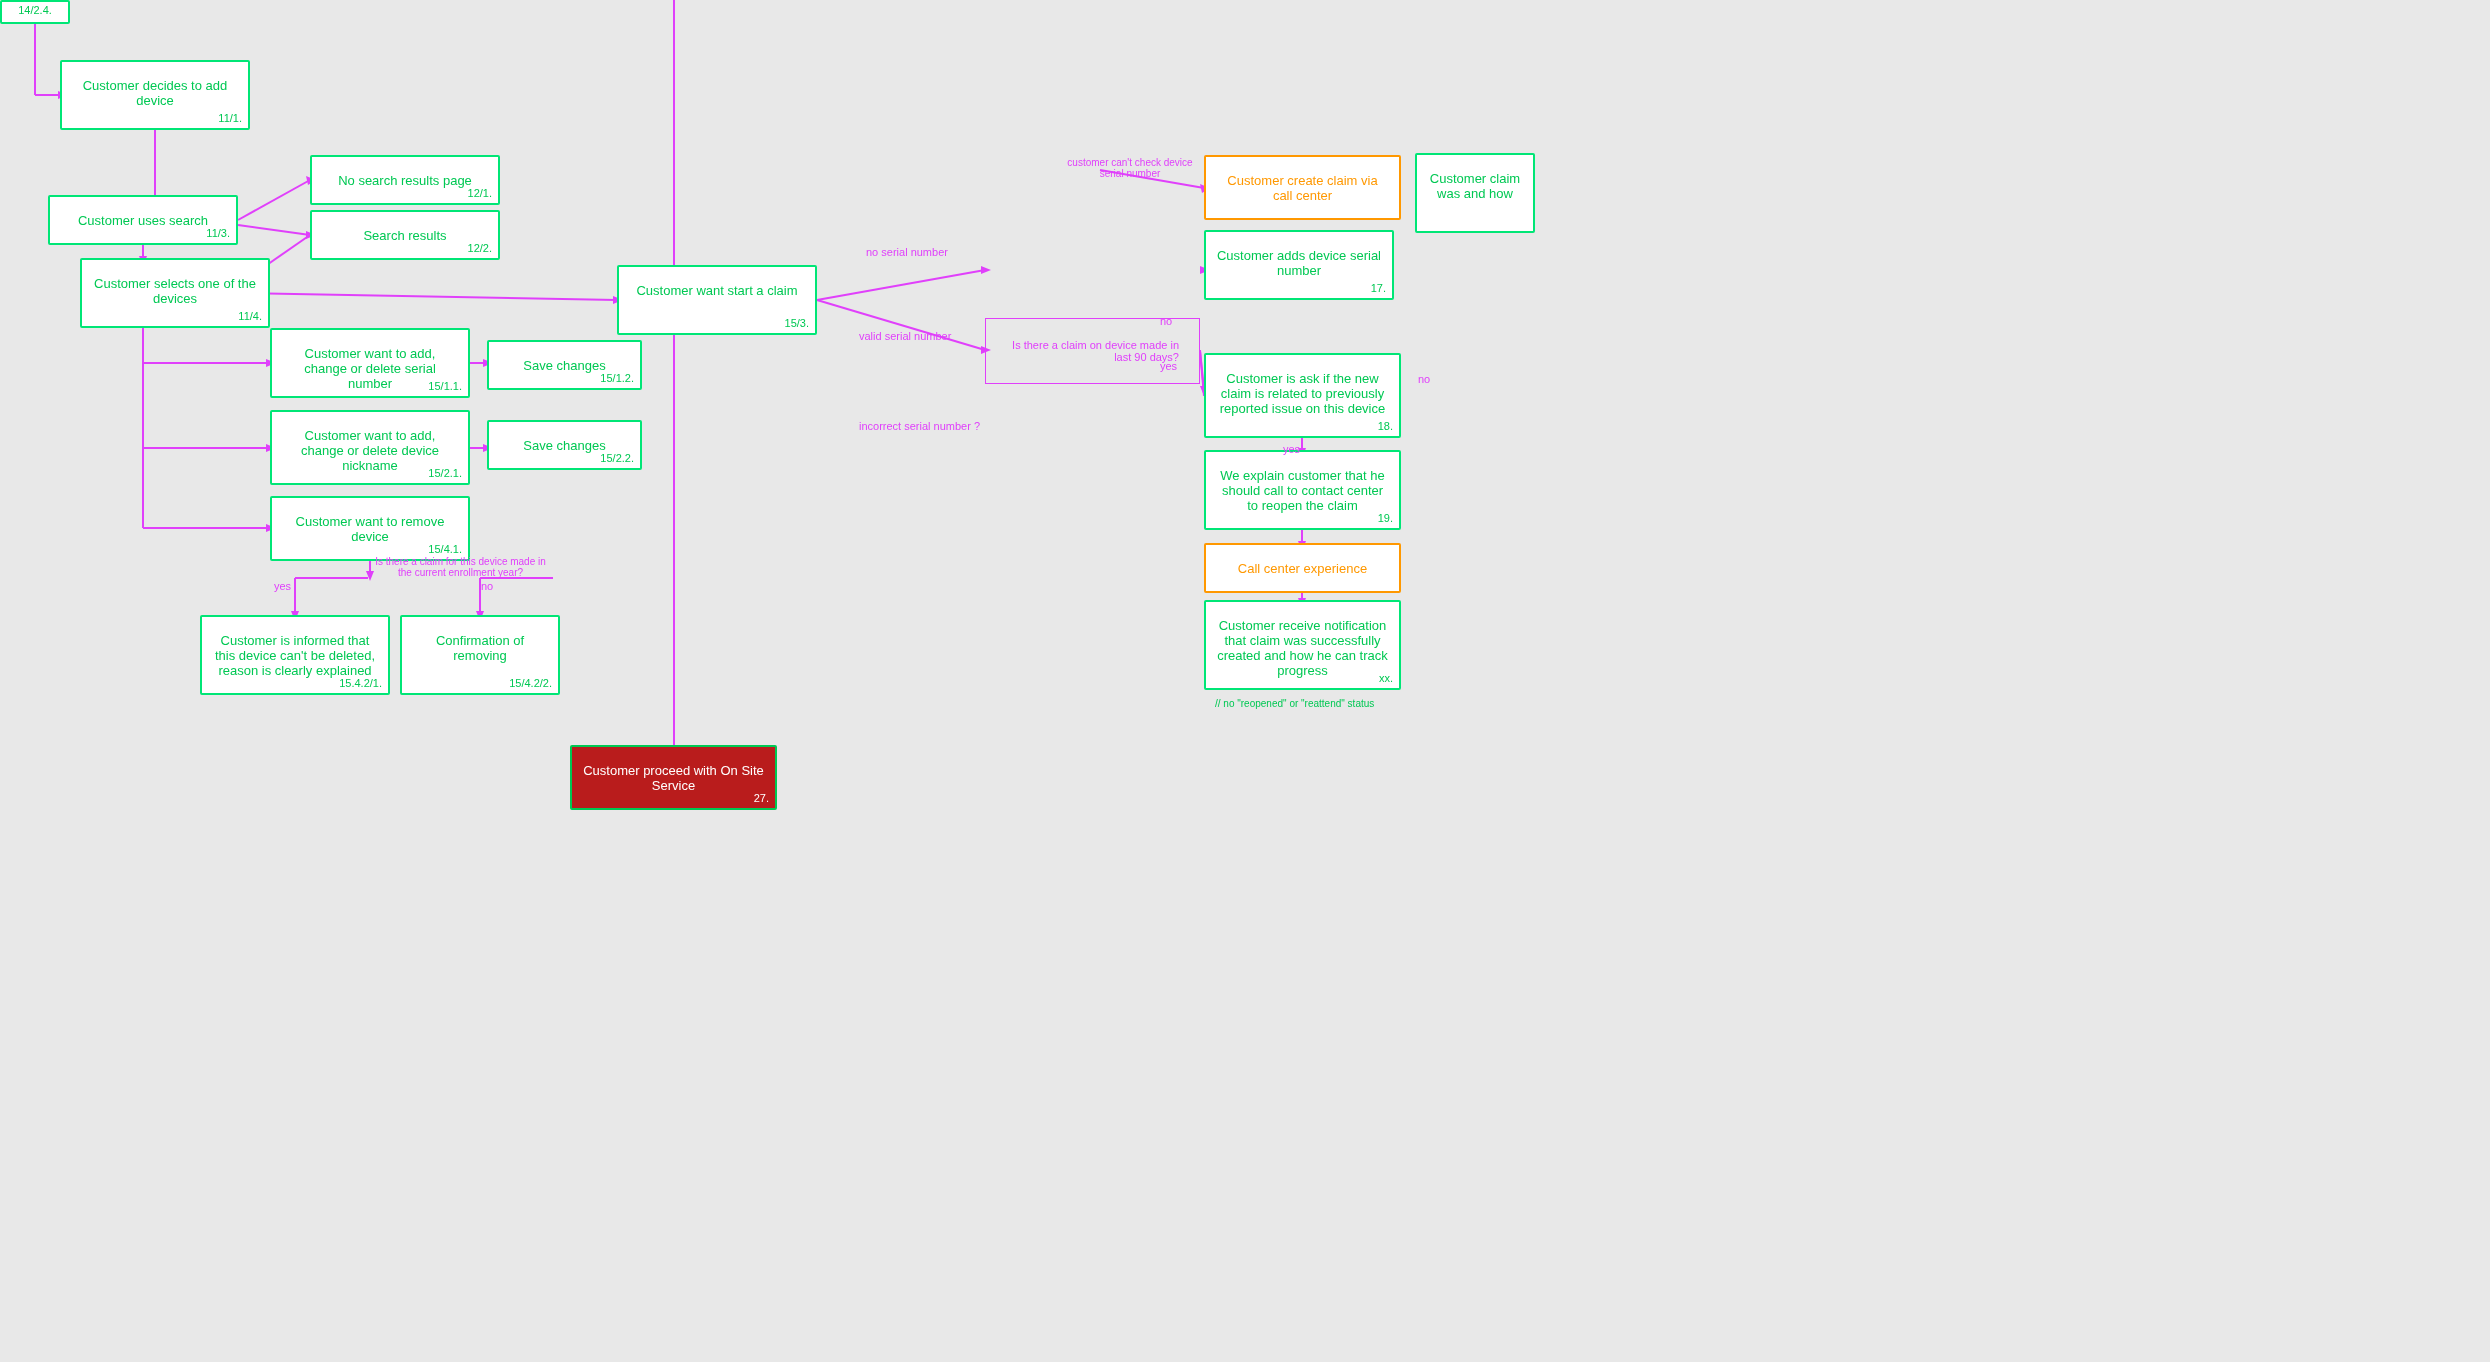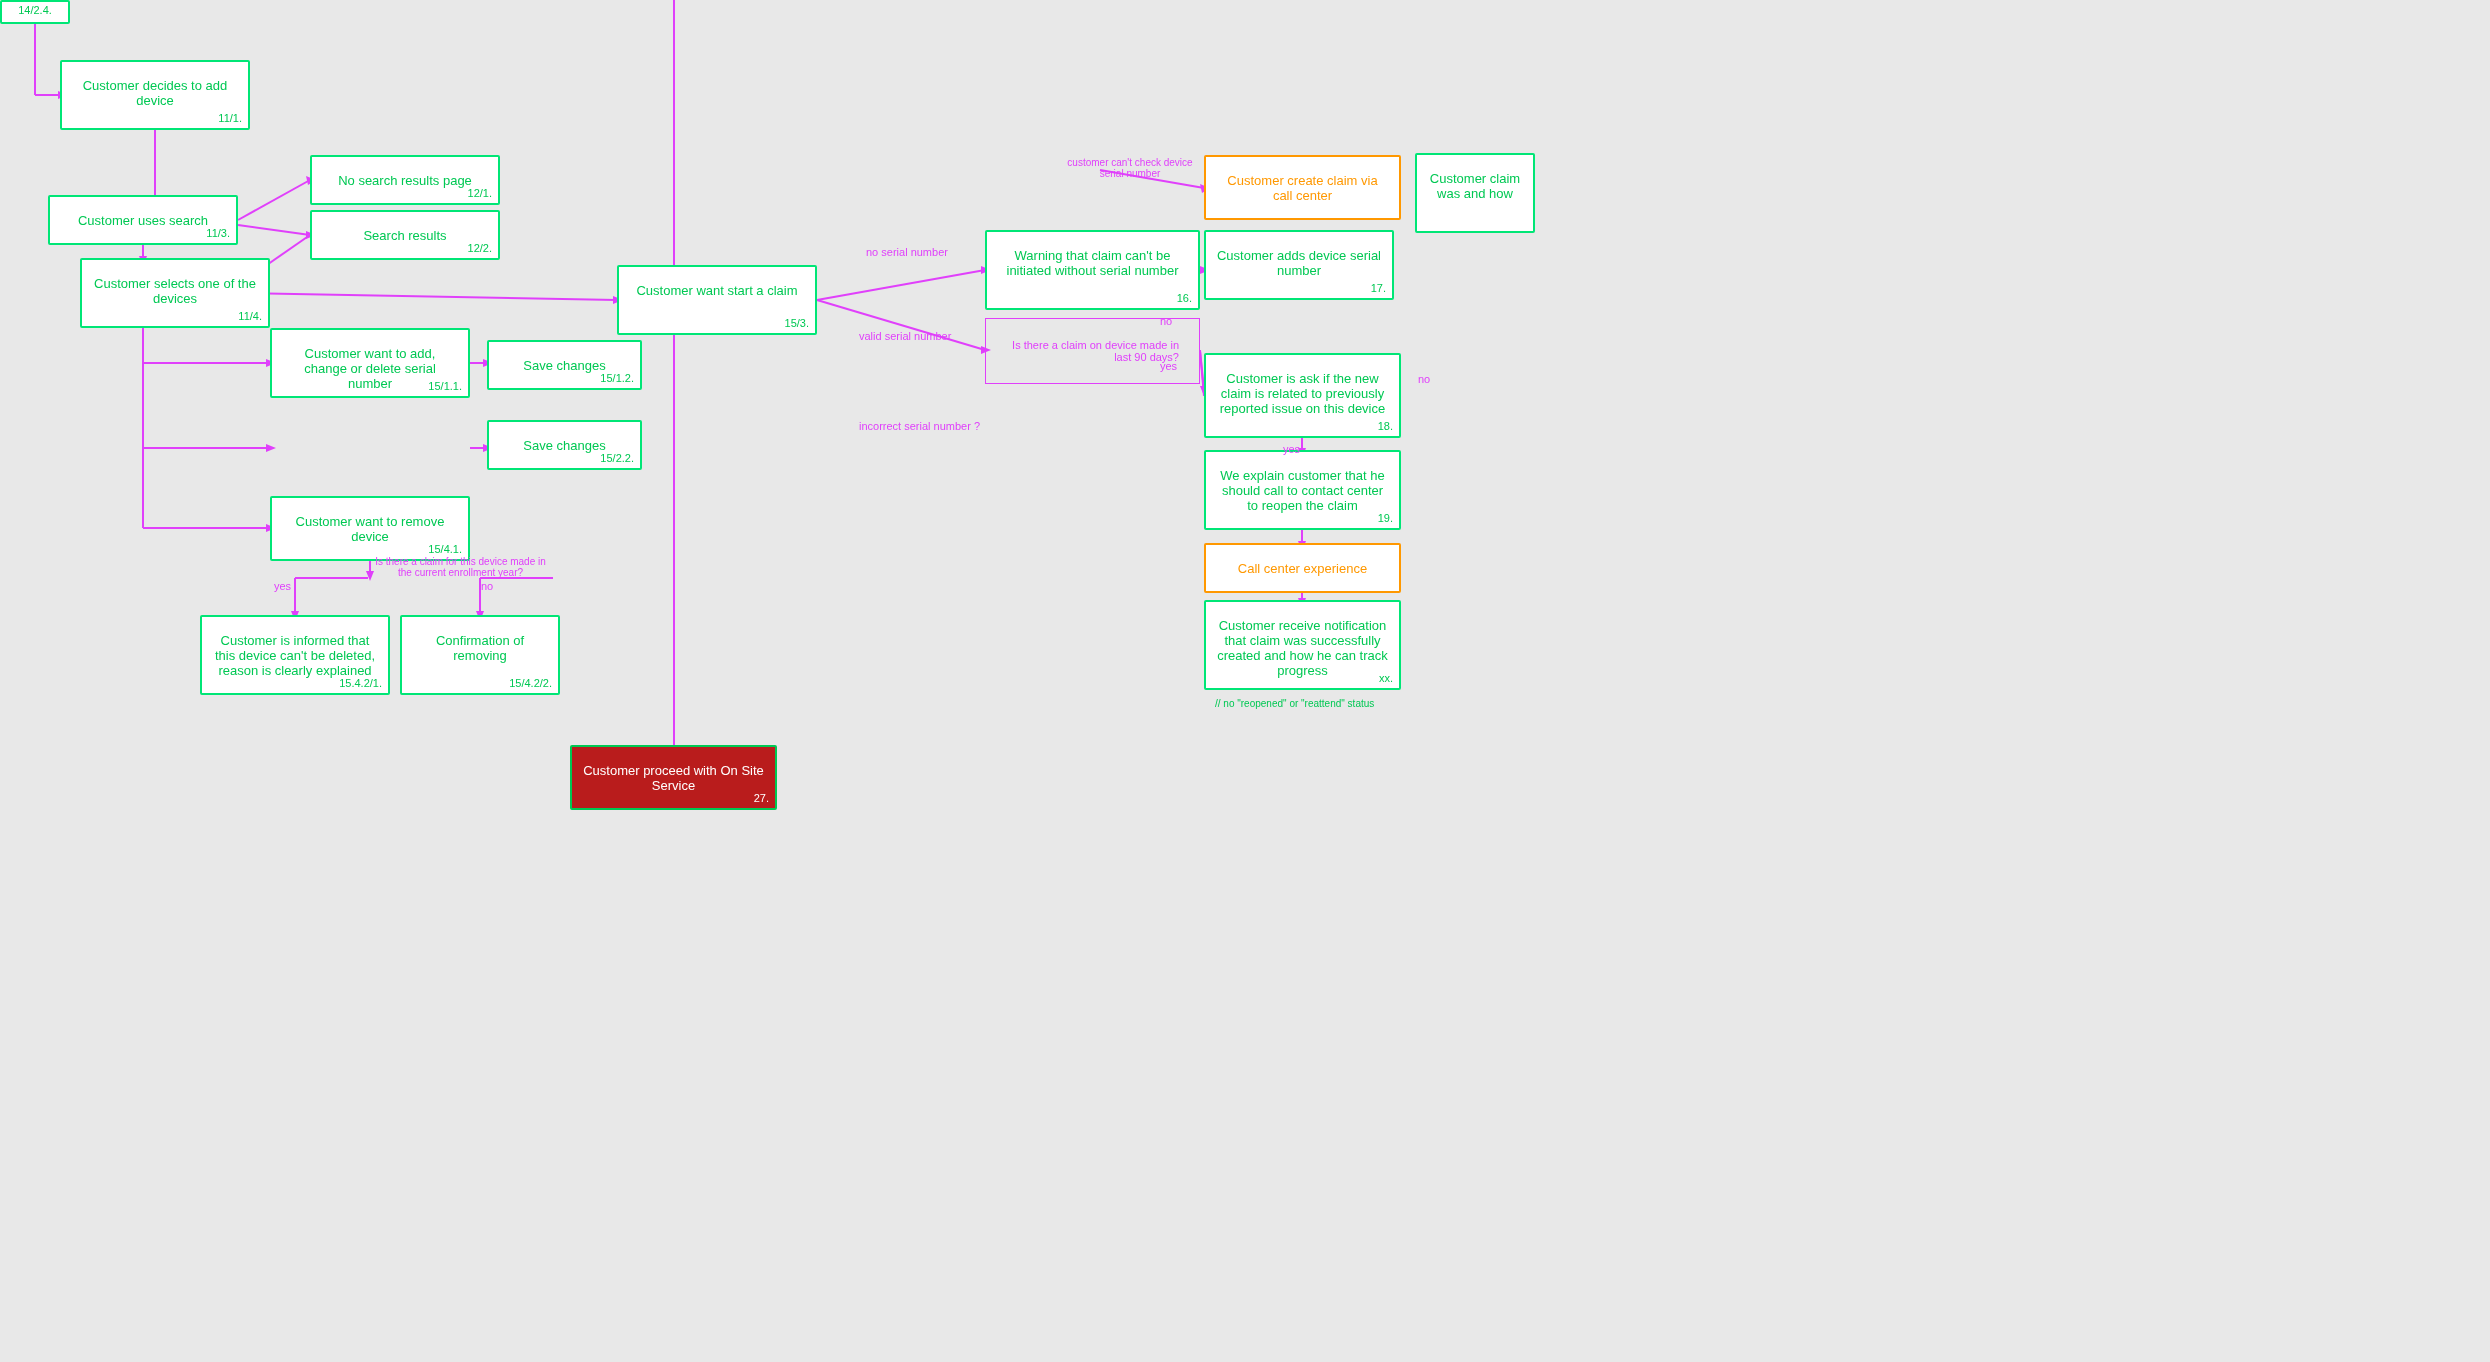--- a/index.html
+++ b/index.html
@@ -189,20 +189,24 @@
   <div class="node" style="left:270px;top:328px;width:200px;height:70px;">
     <span>Customer want to add, change or delete serial number</span>
     <span class="node-num">15/1.1.</span>
   </div>
 
   <div class="node" style="left:487px;top:340px;width:155px;height:50px;">
     <span>Save changes</span>
     <span class="node-num">15/1.2.</span>
   </div>
 
+  <div class="node" style="left:270px;top:410px;width:200px;height:75px;">
+    <span>Customer want to add, change or delete device nickname</span>
+    <span class="node-num">15/2.1.</span>
+  </div>
 
   <div class="node" style="left:487px;top:420px;width:155px;height:50px;">
     <span>Save changes</span>
     <span class="node-num">15/2.2.</span>
   </div>
 
   <div class="node" style="left:270px;top:496px;width:200px;height:65px;">
     <span>Customer want to remove device</span>
     <span class="node-num">15/4.1.</span>
   </div>
@@ -222,24 +226,20 @@
   <div class="node" style="left:200px;top:615px;width:190px;height:80px;">
     <span>Customer is informed that this device can't be deleted, reason is clearly explained</span>
     <span class="node-num">15.4.2/1.</span>
   </div>
 
   <div class="node" style="left:400px;top:615px;width:160px;height:80px;">
     <span>Confirmation of removing</span>
     <span class="node-num">15/4.2/2.</span>
   </div>
 
-  <div class="node" style="left:985px;top:230px;width:215px;height:80px;">
-    <span>Warning that claim can't be initiated without serial number</span>
-    <span class="node-num">16.</span>
-  </div>
 
   <div class="node" style="left:1204px;top:230px;width:190px;height:70px;">
     <span>Customer adds device serial number</span>
     <span class="node-num">17.</span>
   </div>
 
   <div class="node-label" style="left:985px;top:318px;width:215px;text-align:right;color:#e040fb;font-size:11px;border:1px solid #e040fb;padding:20px;">
     <span>Is there a claim on device made in last 90 days?</span>
   </div>
 

